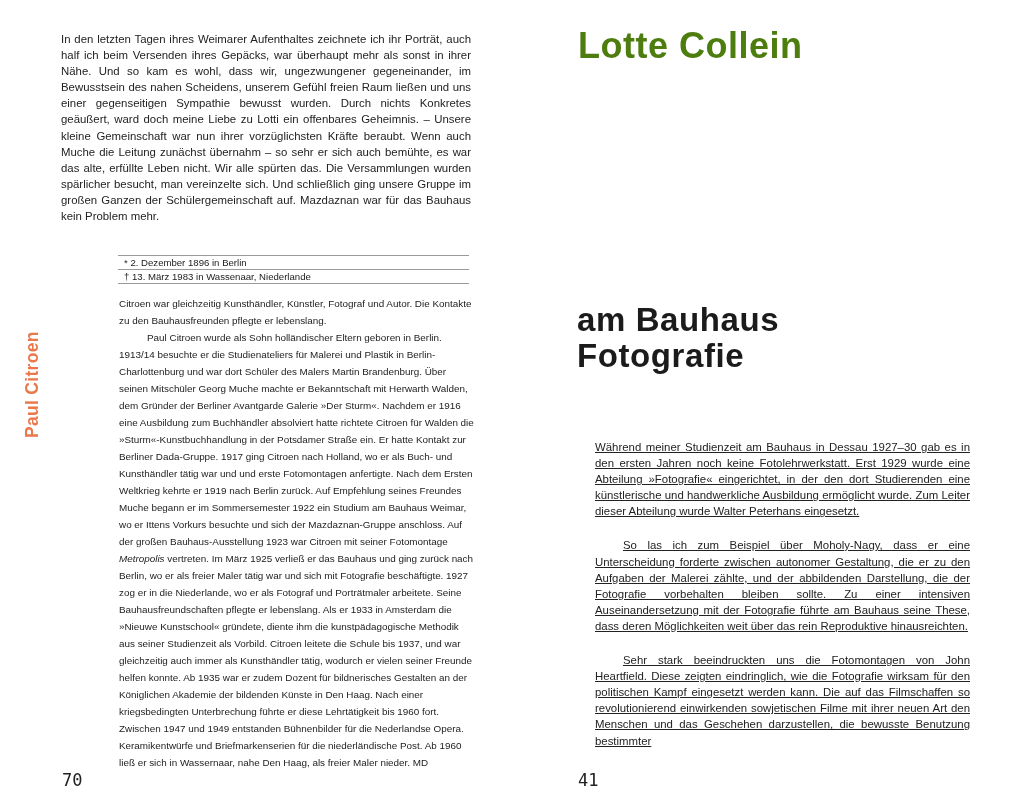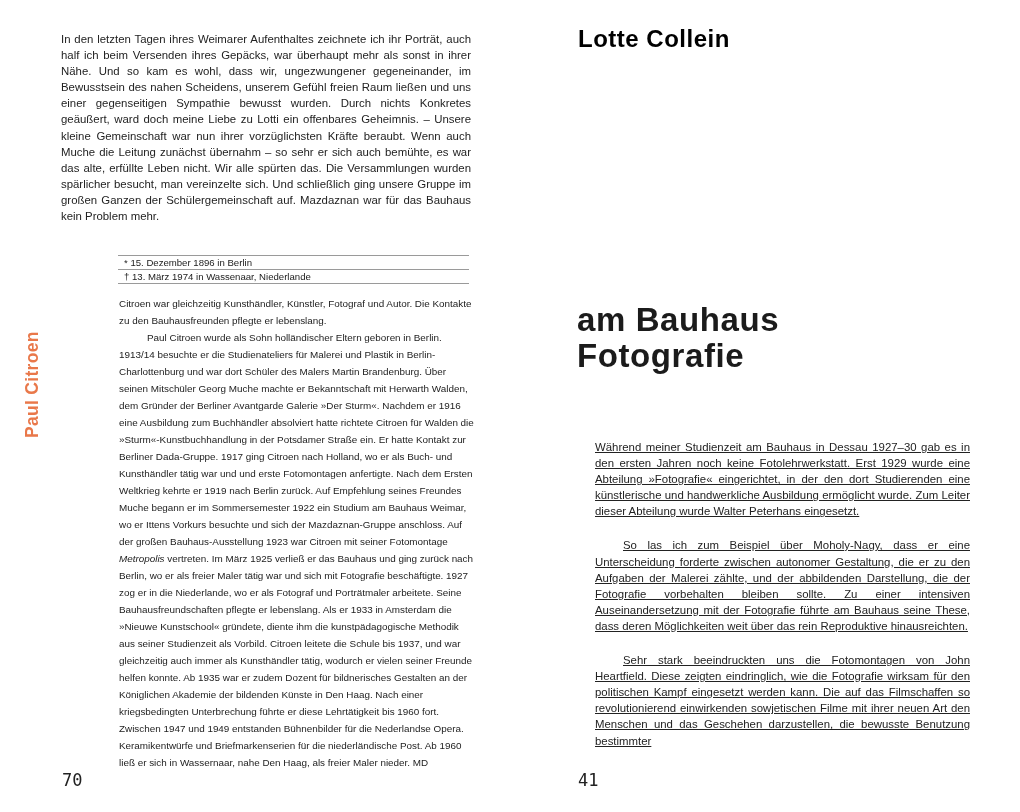--- a/index.html
+++ b/index.html
@@ -27,21 +27,21 @@
   .bio p { margin: 0; }
   .bio p.indent { text-indent: 28px; }
   .bio em { font-style: italic; }
 
   .page-num { position: absolute; top: 770px; font-family: "DejaVu Sans Mono", monospace;
               font-size: 17px; color: #222; }
   .pn-left { left: 62px; text-align: right; }
   .pn-right { left: 68px; }
 
   .name-title { position: absolute; left: 68px; top: 25px; font-weight: bold;
-                font-size: 24px; color: #000000; letter-spacing: 0.5px; white-space: nowrap; }
+                font-size: 36px; color: #4d7c0f; letter-spacing: 0.5px; white-space: nowrap; }
 
   .chapter-title { position: absolute; left: 67px; top: 302px; font-weight: bold;
                    font-size: 33px; line-height: 36px; color: #1b1b1b; letter-spacing: 0.6px; }
   .chapter-title div { white-space: nowrap; }
 
   .essay { position: absolute; left: 67px; top: 421px; width: 411px;
            font-size: 11.4px; line-height: 16.1px; text-align: justify; color: #222; }
   .essay p { margin: 18px; text-decoration: underline; }
   .essay p.indent { text-indent: 28px; }
 </style>
@@ -49,22 +49,22 @@
 <body>
 
 <div class="page page-left">
   <div class="memoir-top">
     <p>In den letzten Tagen ihres Weimarer Aufenthaltes zeichnete ich ihr Porträt, auch half ich beim Versenden ihres Gepäcks, war überhaupt mehr als sonst in ihrer Nähe. Und so kam es wohl, dass wir, ungezwungener gegeneinander, im Bewusstsein des nahen Scheidens, unserem Gefühl freien Raum ließen und uns einer gegenseitigen Sympathie bewusst wurden. Durch nichts Konkretes geäußert, ward doch meine Liebe zu Lotti ein offenbares Geheimnis. – Unsere kleine Gemeinschaft war nun ihrer vorzüglichsten Kräfte beraubt. Wenn auch Muche die Leitung zunächst übernahm – so sehr er sich auch bemühte, es war das alte, erfüllte Leben nicht. Wir alle spürten das. Die Versammlungen wurden spärlicher besucht, man vereinzelte sich. Und schließlich ging unsere Gruppe im großen Ganzen der Schülergemeinschaft auf. Mazdaznan war für das Bauhaus kein Problem mehr.</p>
   </div>
 
   <div class="side-title">Paul Citroen</div>
 
   <div class="life-data">
-    <div class="life-row">* 15. Dezember 1896 in Berlin</div>
-    <div class="life-row last">† 13. März 1974 in Wassenaar, Niederlande</div>
+    <div class="life-row">* 2. Dezember 1896 in Berlin</div>
+    <div class="life-row last">† 13. März 1983 in Wassenaar, Niederlande</div>
   </div>
 
   <div class="bio">
     <p>Citroen war gleichzeitig Kunsthändler, Künstler, Fotograf und Autor. Die Kontakte zu den Bauhausfreunden pflegte er lebenslang.</p>
     <p class="indent"><span>Paul Citroen wurde als Sohn holländischer Eltern geboren in Berlin. 1913/14 besuchte er die Studienateliers für Malerei und Plastik in Berlin-Charlottenburg und war dort Schüler des Malers Martin Brandenburg. Über seinen Mitschüler Georg Muche machte er Bekanntschaft mit Herwarth Walden, dem Gründer der Berliner Avantgarde Galerie »Der Sturm«. Nachdem er 1916 eine Ausbildung zum Buchhändler absolviert hatte richtete Citroen für Walden die »Sturm«-Kunstbuchhandlung in der Potsdamer Straße ein. Er hatte Kontakt zur Berliner Dada-Gruppe. 1917 ging Citroen nach Holland, wo er als Buch- und Kunsthändler tätig war und und erste Fotomontagen anfertigte. Nach dem Ersten Weltkrieg kehrte er 1919 nach Berlin zurück. Auf Empfehlung seines Freundes Muche begann er im Sommersemester 1922 ein Studium am Bauhaus Weimar, wo er Ittens Vorkurs besuchte und sich der Mazdaznan-Gruppe anschloss. Auf der großen Bauhaus-Ausstellung 1923 war Citroen mit seiner Fotomontage </span><em>Metropolis</em><span> vertreten. Im März 1925 verließ er das Bauhaus und ging zurück nach Berlin, wo er als freier Maler tätig war und sich mit Fotografie beschäftigte. 1927 zog er in die Niederlande, wo er als Fotograf und Porträtmaler arbeitete. Seine Bauhausfreundschaften pflegte er lebenslang. Als er 1933 in Amsterdam die »Nieuwe Kunstschool« gründete, diente ihm die kunstpädagogische Methodik aus seiner Studienzeit als Vorbild. Citroen leitete die Schule bis 1937, und war gleichzeitig auch immer als Kunsthändler tätig, wodurch er vielen seiner Freunde helfen konnte. Ab 1935 war er zudem Dozent für bildnerisches Gestalten an der Königlichen Akademie der bildenden Künste in Den Haag. Nach einer kriegsbedingten Unterbrechung führte er diese Lehrtätigkeit bis 1960 fort. Zwischen 1947 und 1949 entstanden Bühnenbilder für die Nederlandse Opera. Keramikentwürfe und Briefmarkenserien für die niederländische Post. Ab 1960 ließ er sich in Wassernaar, nahe Den Haag, als freier Maler nieder. MD</span></p>
   </div>
 
   <div class="page-num pn-left">70</div>
 </div>
 

